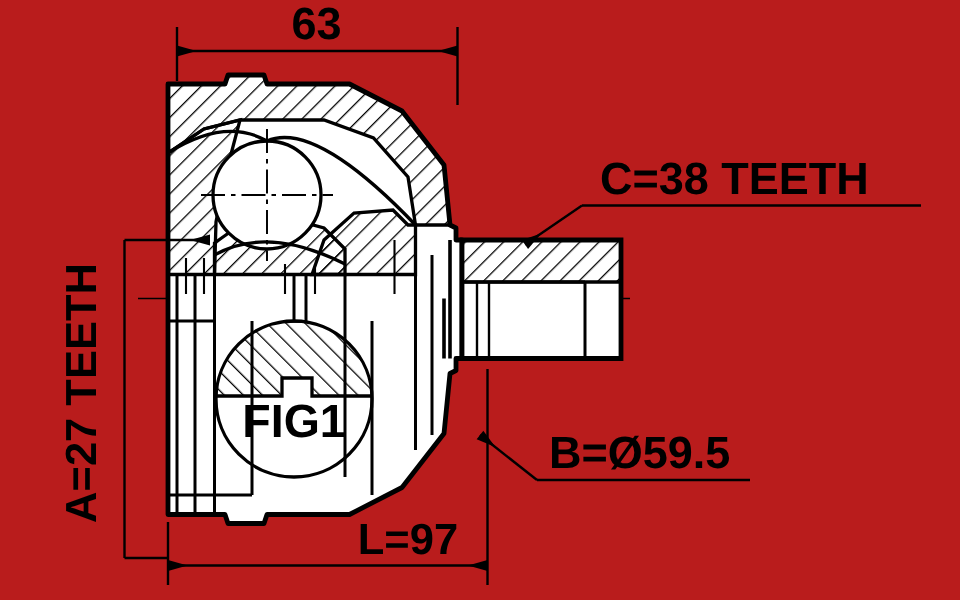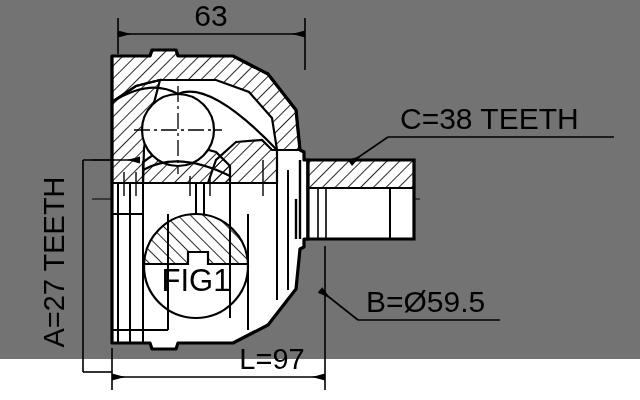--- a/index.html
+++ b/index.html
@@ -1,18 +1,18 @@
 <!DOCTYPE html>
 <html><head>
 <meta charset="utf-8">
 <style>
   html,body{margin:0;padding:0;background:#ffffff;}
   body{width:640px;height:400px;overflow:hidden;
        font-family:"Liberation Sans",sans-serif;}
-  #root{position:relative;width:640px;height:359px;background:#737373;}
+  #root{position:relative;width:640px;height:400px;background:#b91c1c;font-weight:bold;}
   svg{display:block;}
   .dimtext{font-family:"Liberation Sans",sans-serif;fill:#000;}
 </style>
 </head>
 <body>
 
 <div id="root">
 
 <svg width="640" height="400" viewBox="0 0 640 400">
 

